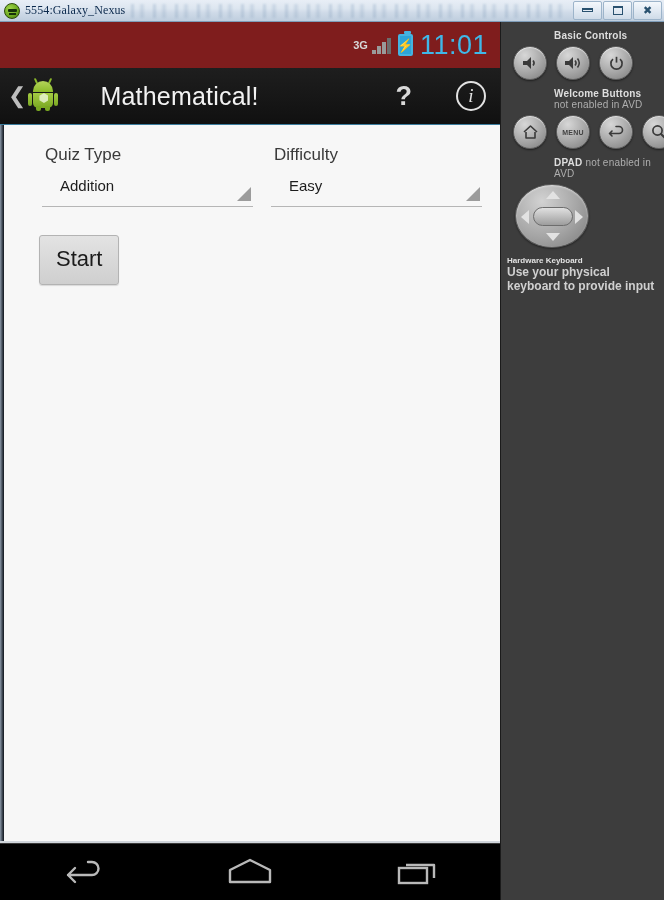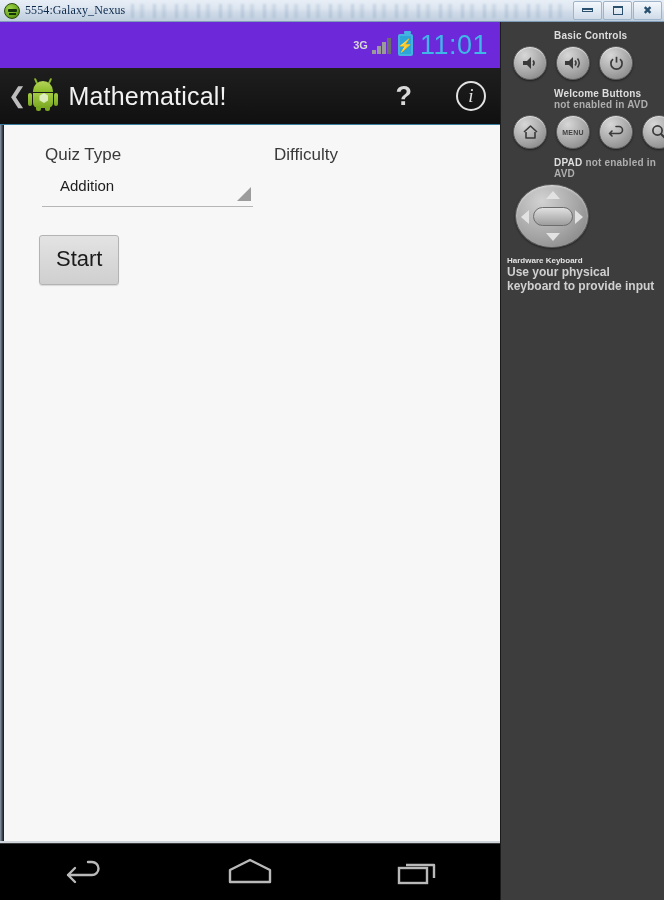--- a/index.html
+++ b/index.html
@@ -59,21 +59,21 @@
   
   .panel {
     position: absolute; left: 500px; top: 22px; width: 164px; height: 878px;
     background: #3d3d3d; border-left: 1px solid #1b1b1b;
     padding: 8px 6px; color: #cfcfcf;
   }
   .panel-head {
     font-size: 10px; font-weight: bold; color: #dedede;
     margin-bottom: 5px; letter-spacing: .2px; padding-left: 47px;
   }
-  .panel-head .sub { font-weight: bold; color: #aeaeae; margin-top: 39px; }
+  .panel-head .sub { font-weight: normal; color: #aeaeae; margin-top: 39px; }
   .btnrow { display: flex; gap: 9px; margin-bottom: 8px; padding-left: 6px; }
   .rbtn {
     width: 34px; height: 34px; border-radius: 50%;
     background: radial-gradient(circle at 34% 26%, #d7d7d7 0%, #a9a9a9 52%, #7c7c7c 100%);
     border: 1px solid #5e5e5e;
     box-shadow: inset 0 1px 1px rgba(255,255,255,.55), 0 1px 2px rgba(0,0,0,.5);
     display: flex; align-items: center; justify-content: center;
     color: #3a3a3a; flex: 0 0 auto;
   }
   .rbtn svg { display:block; }
@@ -104,21 +104,21 @@
   
   .phone {
     position: absolute; left: 0; top: 22px; width: 500px; height: 878px;
     background: #000; overflow: hidden;
   }
   .screen-edge-l { position: absolute; left: 0; top: 0; width: 4px; height: 878px;
     background: linear-gradient(90deg,#8c99a8 0%,#3b4450 60%,#10131a 100%); }
 
   .statusbar {
     position: absolute; left: 0; top: 0; width: 500px; height: 46px;
-    background: #6d28d9; display: flex; align-items: center;
+    background: #7f1d1d; display: flex; align-items: center;
     justify-content: flex-end; padding-right: 12px; gap: 7px;
   }
   .sb-3g { font-size: 11px; color: #d8d8d8; font-weight: bold; margin-right: -3px; }
   .bars { display: flex; align-items: flex-end; gap: 1px; height: 17px; }
   .bars i { width: 4px; background: #9a9a9a; display: block; }
   .bars i:nth-child(1){height:4px;} .bars i:nth-child(2){height:8px;}
   .bars i:nth-child(3){height:12px;} .bars i:nth-child(4){height:16px; background:#6d6d6d;}
   .batt {
     width: 15px; height: 22px; border: 2px solid #45b3e0; border-radius: 2px;
     background: #2ea4d8; position: relative; display: flex;
@@ -144,21 +144,21 @@
     background: linear-gradient(180deg,#a5cc44,#7aa822); }
   .droid .arm.l { left: 0; } .droid .arm.r { right: 0; }
   .droid .leg { position:absolute; bottom:0; width:5px; height:5px; border-radius:0 0 2px 2px;
     background:#7aa822; }
   .droid .leg.l { left: 8px; } .droid .leg.r { left: 17px; }
   .droid .box { position:absolute; left:11px; top:12px; width:9px; height:10px; }
   .droid .box:before{content:"";position:absolute;inset:0;background:#e9f3d4;
     clip-path: polygon(50% 0,100% 27%,100% 73%,50% 100%,0 73%,0 27%); opacity:.85;}
   .droid .ant { position:absolute; width:2px; height:6px; background:#8cbb2a; top:-3px; border-radius:1px;}
   .droid .ant.l{left:7px; transform:rotate(-25deg);} .droid .ant.r{right:7px; transform:rotate(25deg);}
-  .ab-title { font-size: 25px; color: #f2f2f2; font-weight: 400; letter-spacing: .2px; }
+  .ab-title { font-size: 25px; color: #f2f2f2; font-weight: 400; letter-spacing: .2px; margin-left: 32px; }
   .ab-spacer { flex: 1 1 auto; }
   .ab-help { font-size: 27px; color: #d9d9d9; font-weight: bold; margin-right: 44px; }
   .ab-info { width: 30px; height: 30px; border: 2px solid #e2e2e2; border-radius: 50%;
     display:flex; align-items:center; justify-content:center;
     color:#e2e2e2; font-size: 19px; font-style: italic; font-family: "Liberation Serif", serif; }
 
   .content {
     position: absolute; left: 4px; top: 103px; width: 496px; height: 740px;
     background: #f7f7f7; padding: 20px 18px 0 21px; overflow: hidden;
   }
@@ -328,20 +328,24 @@
       <div class="spinners">
         <div class="sp">
           <div class="sp-label">Quiz Type</div>
           <div class="sp-field">
             <span class="sp-value">Addition</span>
             <span class="sp-arrow"></span>
           </div>
         </div>
         <div class="sp">
           <div class="sp-label">Difficulty</div>
+          <div class="sp-field">
+            <span class="sp-value">Easy</span>
+            <span class="sp-arrow"></span>
+          </div>
         </div>
       </div>
 
       <div class="start-wrap">
         <span class="start-btn">Start</span>
       </div>
     </div>
 
     <div class="phone-frame-b"></div>
 

